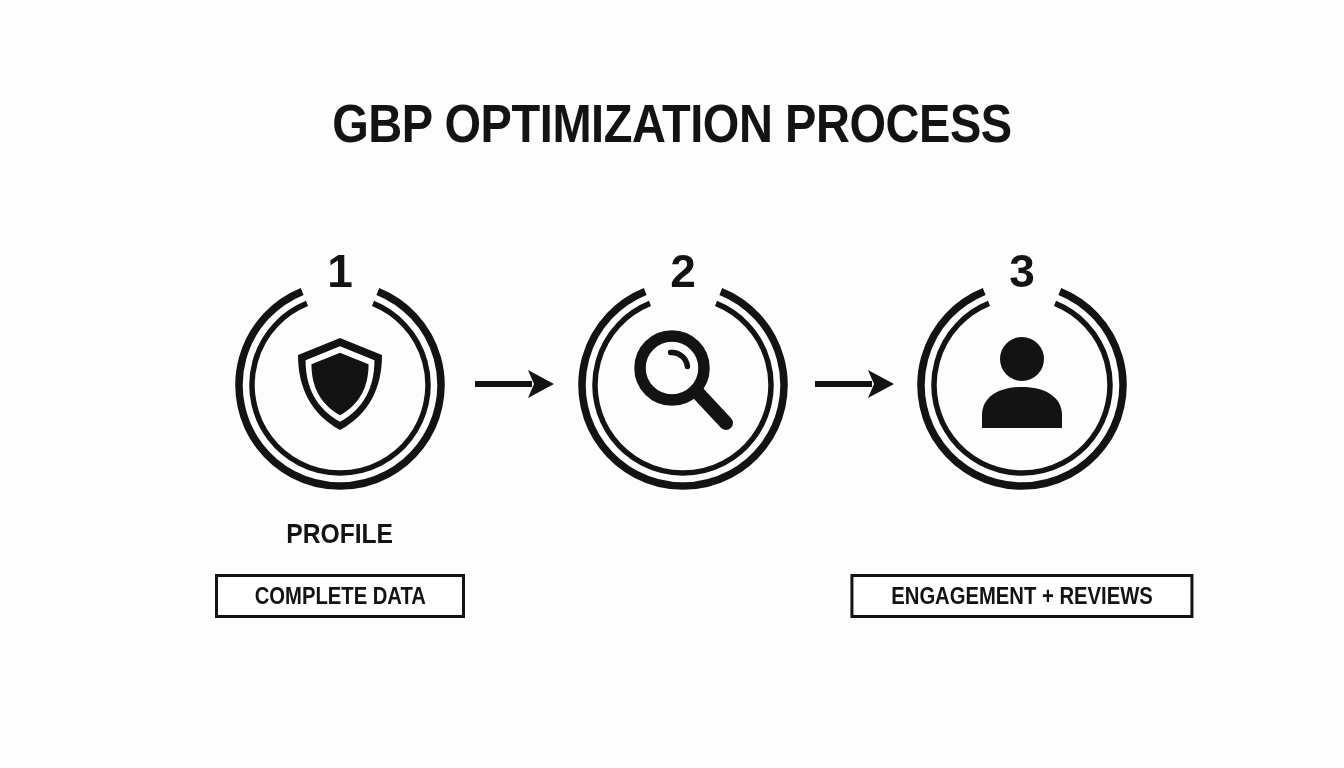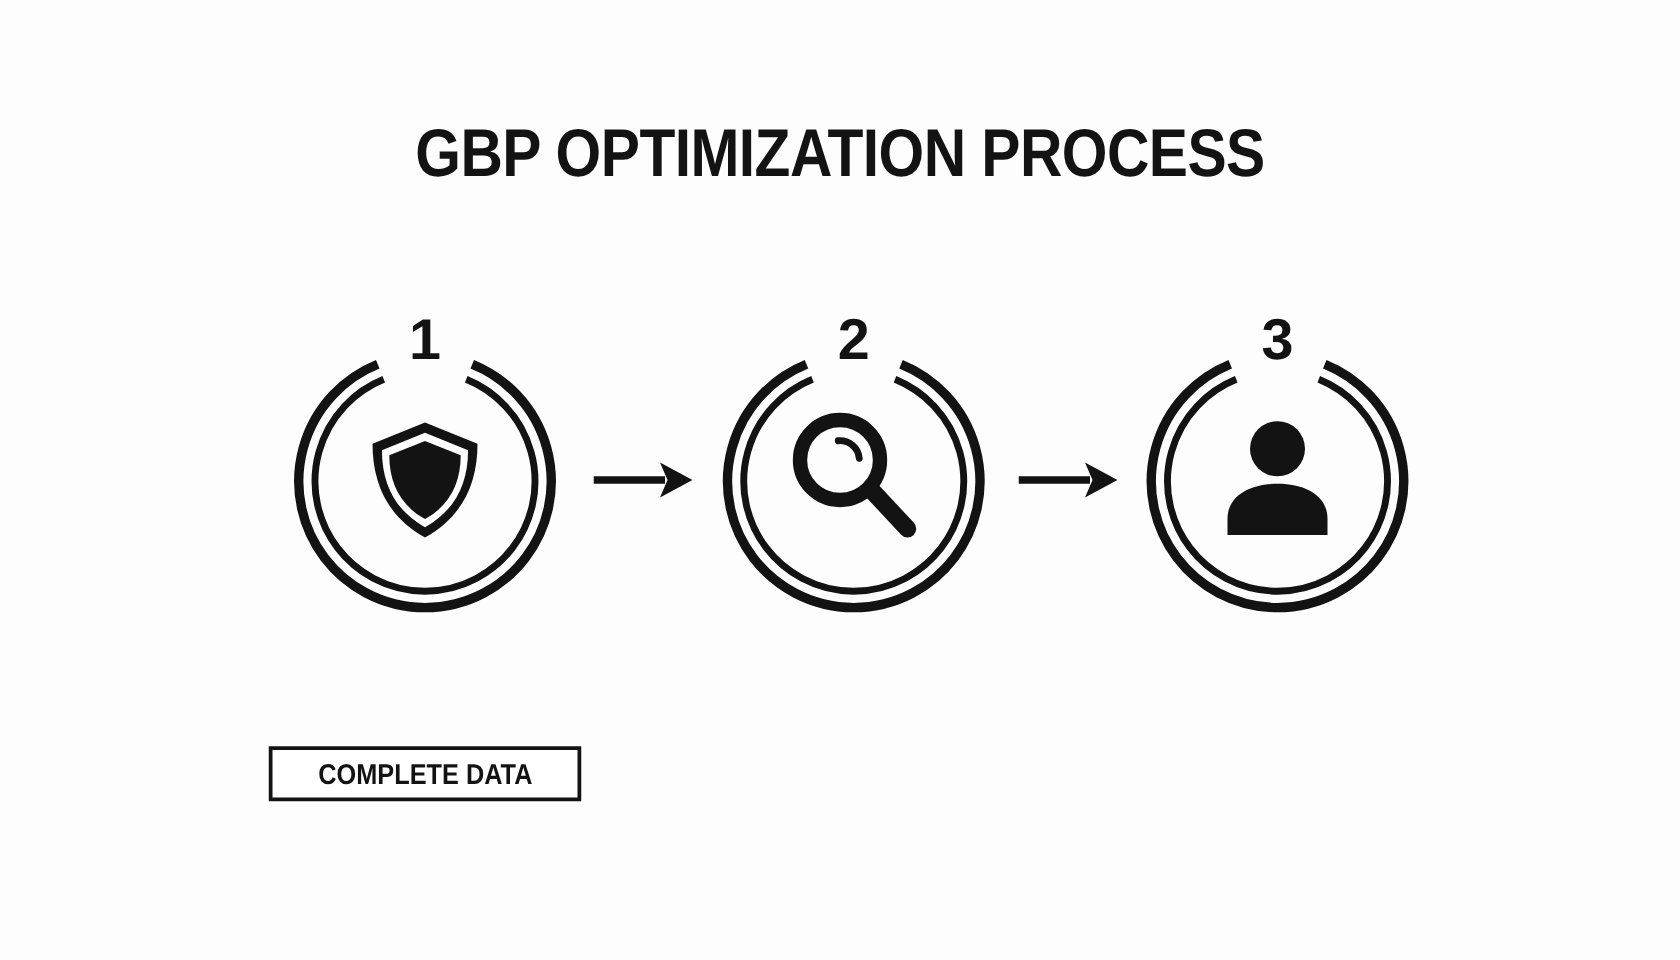--- a/index.html
+++ b/index.html
@@ -70,21 +70,21 @@
     white-space: nowrap;
   }
   .label > span, .tag > span {
     display: inline-block;
     transform: scaleX(0.88);
     transform-origin: 50% 50%;
   }
 
   .tag {
     position: absolute;
-    top: 597px;
+    top: 574px;
     left: 50%;
     transform: translateX(-50%);
     min-width: 250px;
     height: 44px;
     padding: 7px 20px;
     border: 3px solid var(--ink);
     background: var(--box_fill);
     text-align: center;
     font-size: 23px;
     font-weight: 700;
@@ -118,20 +118,21 @@
       <g>
         <path class="stroke" stroke-width="7.5" d="M 157.8 26.4 A 101 101 0 1 1 82.2 26.4"></path>
         <path class="stroke" stroke-width="5.5" d="M 153 38.4 A 88 88 0 1 1 87 38.4"></path>
       </g>
       <g>
         <path class="fill" d="M120,73 L162,90 C162,123 149,149 120,165 C91,149 78,123 78,90 Z"></path>
         <path class="white" transform="translate(120,119) scale(0.82) translate(-120,-119)" d="M120,73 L162,90 C162,123 149,149 120,165 C91,149 78,123 78,90 Z"></path>
         <path class="fill" transform="translate(120,119) scale(0.68) translate(-120,-119)" d="M120,73 L162,90 C162,123 149,149 120,165 C91,149 78,123 78,90 Z"></path>
       </g>
     </svg>
+    <div class="label"><span>PROFILE</span></div>
     <div class="tag"><span>COMPLETE DATA</span></div>
   </div>
 
   <div class="step step-2">
     <div class="num">2</div>
     <svg class="badge" viewBox="0 0 240 240">
       <g>
         <path class="stroke" stroke-width="7.5" d="M 157.8 26.4 A 101 101 0 1 1 82.2 26.4"></path>
         <path class="stroke" stroke-width="5.5" d="M 153 38.4 A 88 88 0 1 1 87 38.4"></path>
       </g>
@@ -148,20 +149,21 @@
     <svg class="badge" viewBox="0 0 240 240">
       <g>
         <path class="stroke" stroke-width="7.5" d="M 157.8 26.4 A 101 101 0 1 1 82.2 26.4"></path>
         <path class="stroke" stroke-width="5.5" d="M 153 38.4 A 88 88 0 1 1 87 38.4"></path>
       </g>
       <g>
         <circle class="fill" cx="120" cy="94" r="22"></circle>
         <path class="fill" d="M80,163 L80,150 C80,132 97,122 120,122 C143,122 160,132 160,150 L160,163 Z"></path>
       </g>
     </svg>
+    <div class="tag"><span>ENGAGEMENT + REVIEWS</span></div>
   </div>
 
   <svg class="connector connector-1" viewBox="0 0 80 32">
     <line class="stroke" stroke-width="6" x1="1" y1="16" x2="58" y2="16"></line>
     <polygon class="fill" points="54,2 80,16 54,30 60,16"></polygon>
   </svg>
   <svg class="connector connector-2" viewBox="0 0 80 32">
     <line class="stroke" stroke-width="6" x1="1" y1="16" x2="58" y2="16"></line>
     <polygon class="fill" points="54,2 80,16 54,30 60,16"></polygon>
   </svg>

